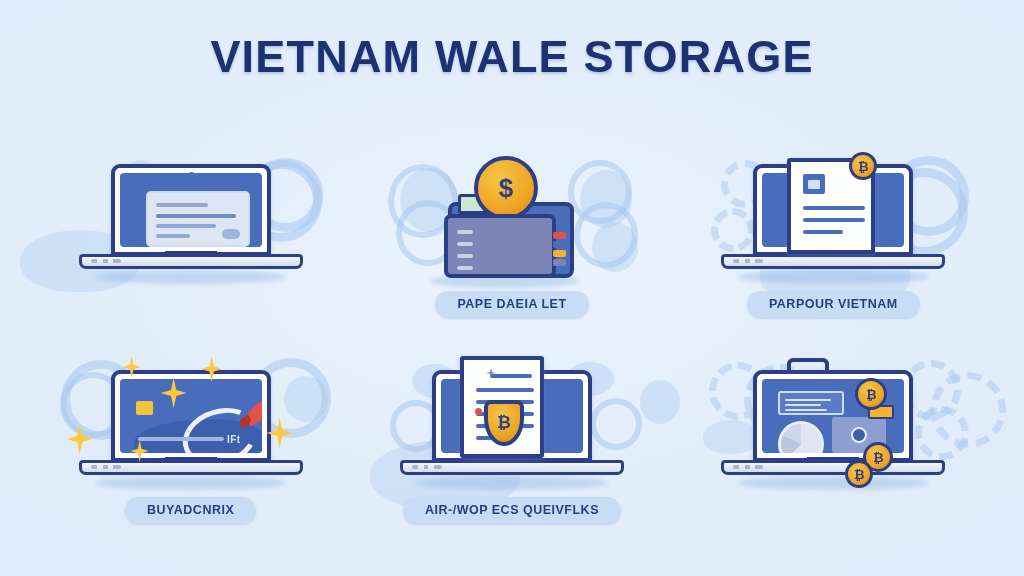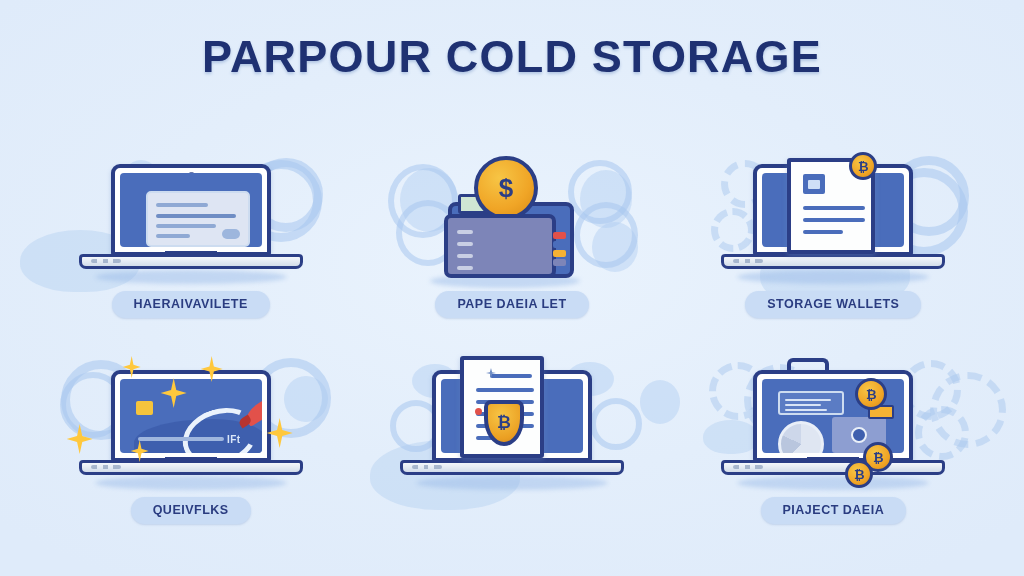--- a/index.html
+++ b/index.html
@@ -430,21 +430,21 @@
   <div class="deco deco-ring" style="left:880px;top:168px;width:70px;height:70px;"></div>
   <div class="deco deco-gear" style="left:744px;top:364px;width:58px;height:58px;"></div>
   <div class="deco deco-gear" style="left:930px;top:372px;width:62px;height:62px;"></div>
   <div class="deco deco-blob" style="left:400px;top:168px;width:58px;height:64px;"></div>
   <div class="deco deco-blob" style="left:580px;top:170px;width:52px;height:58px;"></div>
   <div class="deco deco-blob" style="left:592px;top:222px;width:46px;height:50px;"></div>
   <div class="deco deco-blob" style="left:120px;top:160px;width:42px;height:52px;"></div>
   <div class="deco deco-blob" style="left:640px;top:380px;width:40px;height:44px;"></div>
   <div class="deco deco-blob" style="left:284px;top:376px;width:44px;height:46px;"></div>
 
-  <div class="title">PARPOUR COLD STORAGE</div>
+  <div class="title">VIETNAM WALE STORAGE</div>
 
   <div class="grid">
 
     <div class="cell">
       <div class="art">
         <div class="deco deco-ring" style="left:188px;top:8px;width:56px;height:56px;"></div>
         <div class="laptop">
           <div class="lap-shadow"></div>
           <div class="lap-lid">
             <div class="cam"></div>
@@ -455,23 +455,20 @@
                 <span class="bar b3"></span>
                 <span class="bar b4"></span>
                 <span class="btn"></span>
               </div>
             </div>
           </div>
           <div class="lap-notch"></div>
           <div class="lap-base"></div>
           <div class="lap-dots"></div>
         </div>
-      </div>
-      <div class="label-wrap">
-        <span class="label">HAERAIVAVILETE</span>
       </div>
     </div>
 
     <div class="cell">
       <div class="art">
         <div class="deco deco-ring thin" style="left:6px;top:14px;width:58px;height:62px;"></div>
         <div class="deco deco-ring thin" style="left:14px;top:50px;width:52px;height:54px;"></div>
         <div class="deco deco-ring thin" style="left:186px;top:10px;width:52px;height:52px;"></div>
         <div class="deco deco-ring thin" style="left:192px;top:52px;width:52px;height:54px;"></div>
         <div class="lap-shadow" style="left:48px;top:124px;width:150px;"></div>
@@ -512,21 +509,21 @@
         </div>
         <div class="doc" style="left:84px;top:8px;width:88px;height:96px;">
           <span class="thumb"></span>
           <span class="line" style="top:44px;width:62px;"></span>
           <span class="line" style="top:56px;width:62px;"></span>
           <span class="line" style="top:68px;width:40px;"></span>
         </div>
         <div class="coin sm" style="left:146px;top:2px;">₿</div>
       </div>
       <div class="label-wrap">
-        <span class="label">STORAGE WALLETS</span>
+        <span class="label">PARPOUR VIETNAM</span>
       </div>
     </div>
 
     <div class="cell">
       <div class="art">
         <div class="deco deco-ring" style="left:0px;top:4px;width:62px;height:62px;"></div>
         <div class="deco deco-ring" style="left:190px;top:2px;width:62px;height:62px;"></div>
         <div class="laptop">
           <div class="lap-shadow"></div>
           <div class="lap-lid">
@@ -544,21 +541,21 @@
           <div class="lap-dots"></div>
         </div>
         <div class="spark s" style="left:100px;top:22px;width:26px;height:30px;"></div>
         <div class="spark s" style="left:62px;top:0px;width:18px;height:22px;"></div>
         <div class="spark s" style="left:140px;top:0px;width:22px;height:26px;"></div>
         <div class="spark s" style="left:6px;top:68px;width:26px;height:30px;"></div>
         <div class="spark s" style="left:206px;top:62px;width:26px;height:30px;"></div>
         <div class="spark s" style="left:70px;top:84px;width:18px;height:22px;"></div>
       </div>
       <div class="label-wrap">
-        <span class="label">QUEIVFLKS</span>
+        <span class="label">BUYADCNRIX</span>
       </div>
     </div>
 
     <div class="cell">
       <div class="art">
         <div class="deco deco-ring thin" style="left:8px;top:44px;width:40px;height:40px;"></div>
         <div class="deco deco-ring thin" style="left:208px;top:42px;width:40px;height:40px;"></div>
         <div class="deco deco-blob" style="left:30px;top:8px;width:46px;height:34px;"></div>
         <div class="deco deco-blob" style="left:184px;top:6px;width:48px;height:34px;"></div>
         <div class="laptop">
@@ -574,20 +571,23 @@
           <span class="line" style="top:14px;left:26px;width:42px;"></span>
           <span class="line" style="top:28px;width:58px;"></span>
           <span class="line" style="top:40px;width:58px;"></span>
           <span class="line" style="top:52px;width:58px;"></span>
           <span class="line" style="top:64px;width:58px;"></span>
           <span class="line" style="top:76px;width:38px;"></span>
           <span style="position:absolute;left:11px;top:48px;width:7px;height:7px;border-radius:50%;background:#e2514a;"></span>
           <span style="position:absolute;left:22px;top:8px;width:10px;height:10px;background:#6f8dc4;clip-path:polygon(50% 0,62% 42%,100% 50%,62% 58%,50% 100%,38% 58%,0 50%,38% 42%);"></span>
         </div>
         <div class="shield" style="left:102px;top:44px;">₿</div>
+      </div>
+      <div class="label-wrap">
+        <span class="label">AIR-/WOP ECS QUEIVFLKS</span>
       </div>
     </div>
 
     <div class="cell">
       <div class="art">
         <div class="deco deco-gear" style="left:6px;top:6px;width:44px;height:44px;"></div>
         <div class="deco deco-gear" style="left:198px;top:4px;width:46px;height:46px;"></div>
         <div class="deco deco-gear" style="left:212px;top:50px;width:40px;height:40px;"></div>
         <div class="deco deco-cloud" style="left:0px;top:64px;width:56px;height:34px;"></div>
         <div class="laptop">
@@ -609,19 +609,16 @@
             </div>
           </div>
           <div class="lap-notch"></div>
           <div class="lap-base"></div>
           <div class="lap-dots"></div>
         </div>
         <div class="coin sm" style="left:152px;top:22px;width:32px;height:32px;">₿</div>
         <div class="coin sm" style="left:160px;top:86px;width:30px;height:30px;">₿</div>
         <div class="coin sm" style="left:142px;top:104px;width:28px;height:28px;">₿</div>
       </div>
-      <div class="label-wrap">
-        <span class="label">PIAJECT DAEIA</span>
-      </div>
     </div>
 
   </div>
 </div>
 
 </body></html>

